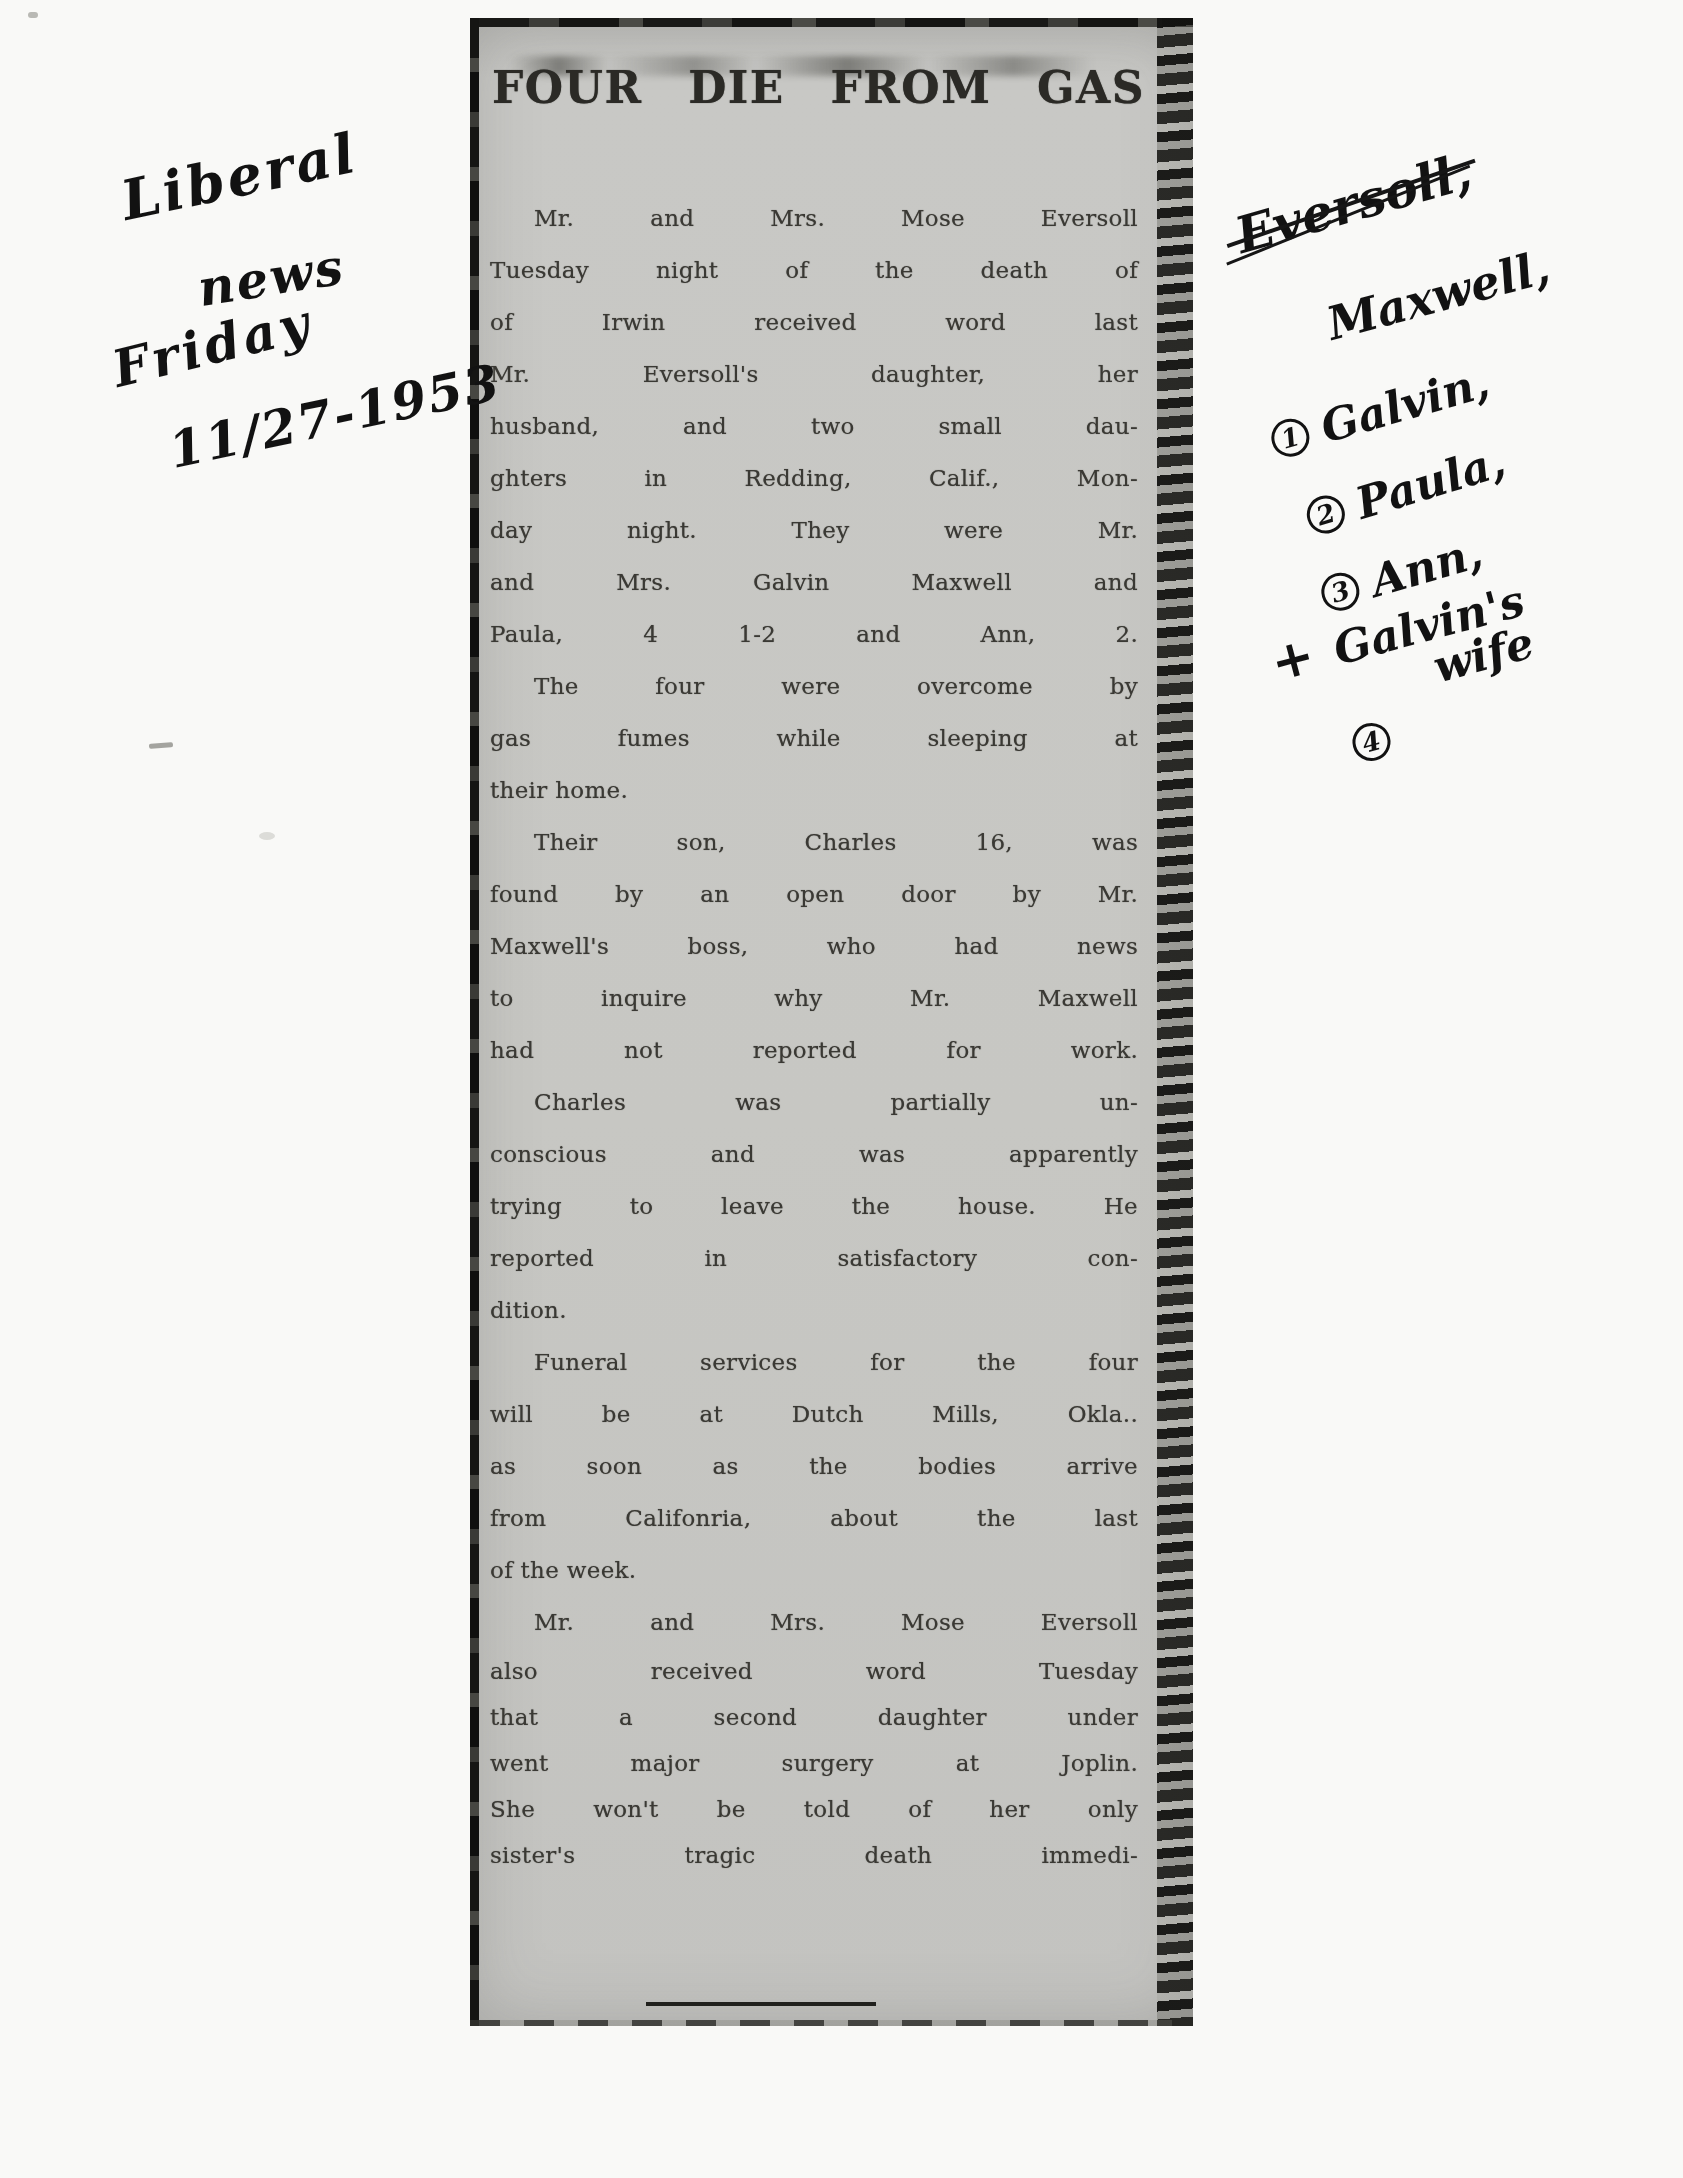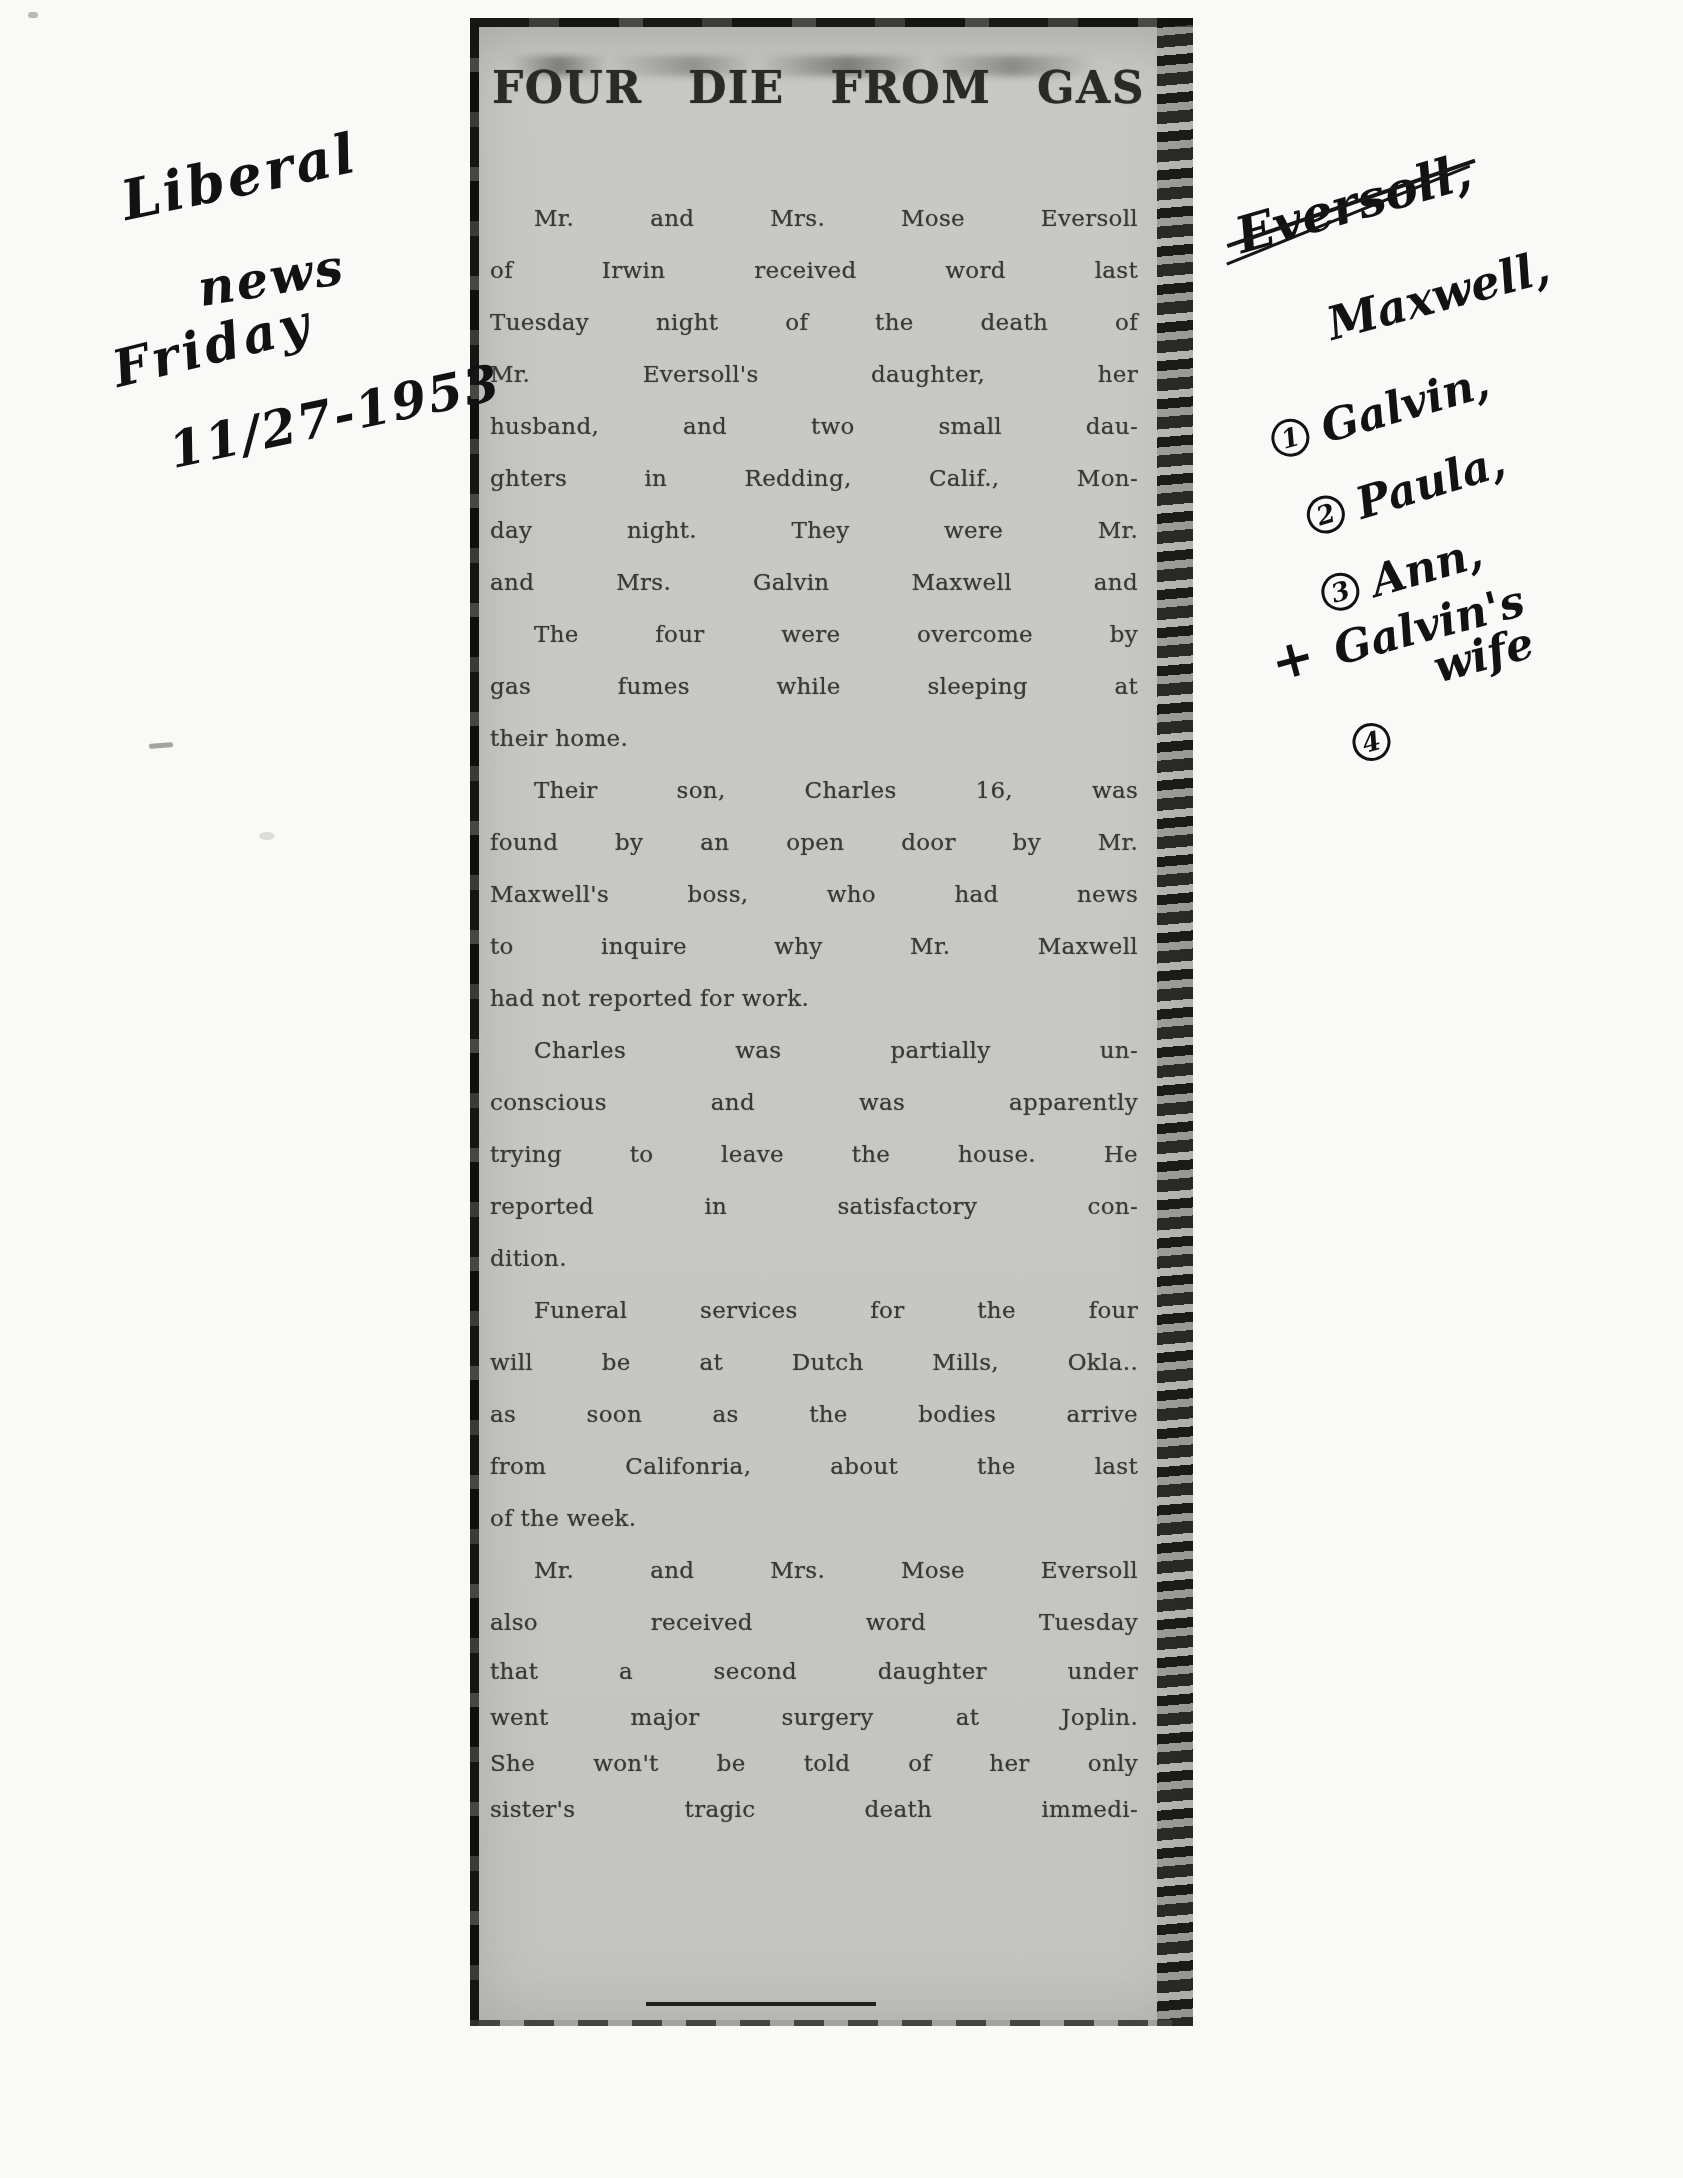--- a/index.html
+++ b/index.html
@@ -105,27 +105,28 @@
     <div class="torn-right"></div>
     <div class="torn-bottom"></div>
     <div class="top-smudge"></div>
 
     <div class="headline">
       <div class="hline">FOUR DIE FROM GAS</div>
     </div>
 
     <div id="article-body">
         <div class="line indent">Mr. and Mrs. Mose Eversoll</div>
+        <div class="line">Tuesday night of the death of</div>
         <div class="line">of Irwin received word last</div>
-        <div class="line">Tuesday night of the death of</div>
         <div class="line">Mr. Eversoll's daughter, her</div>
         <div class="line">husband, and two small dau-</div>
         <div class="line">ghters in Redding, Calif., Mon-</div>
         <div class="line">day night. They were Mr.</div>
         <div class="line">and Mrs. Galvin Maxwell and</div>
+        <div class="line para-end">Paula, 4 1-2 and Ann, 2.</div>
         <div class="line indent">The four were overcome by</div>
         <div class="line">gas fumes while sleeping at</div>
         <div class="line para-end">their home.</div>
         <div class="line indent">Their son, Charles 16, was</div>
         <div class="line">found by an open door by Mr.</div>
         <div class="line">Maxwell's boss, who had news</div>
         <div class="line">to inquire why Mr. Maxwell</div>
         <div class="line para-end">had not reported for work.</div>
         <div class="line indent">Charles was partially un-</div>
         <div class="line">conscious and was apparently</div>

